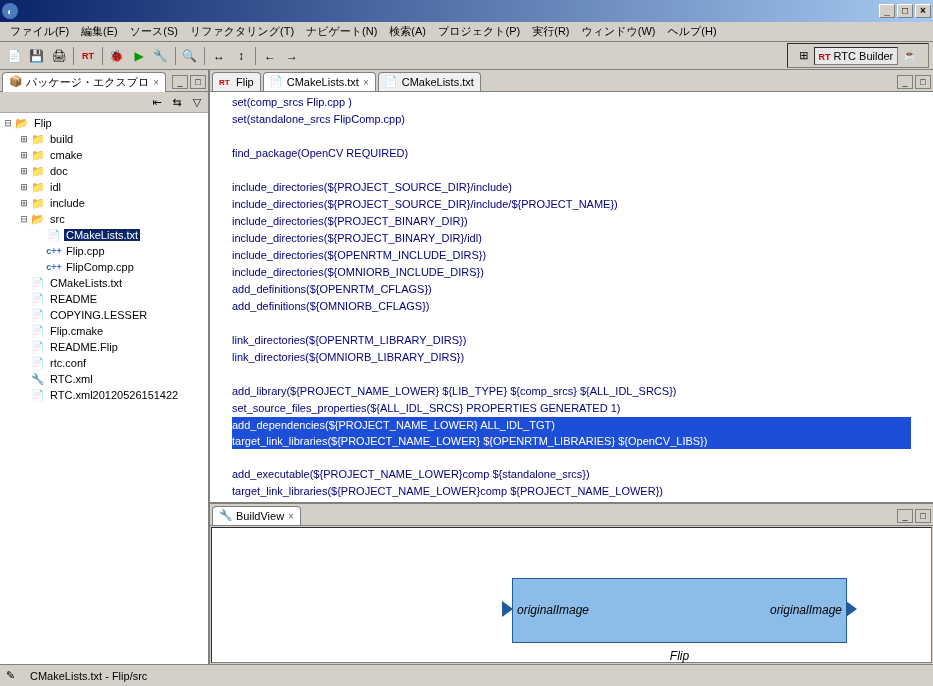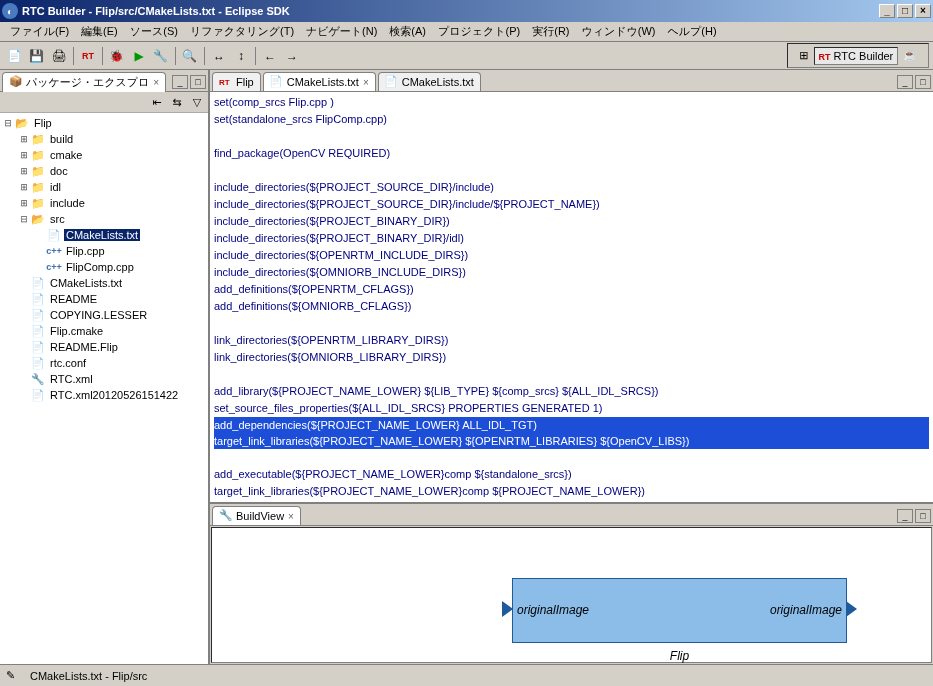--- a/index.html
+++ b/index.html
@@ -49,21 +49,21 @@
 .tree-item .label { padding: 0 2px; }
 .tree-item.selected .label { background: #0a246a; color: white; }
 .folder-icon { color: #c9a000; }
 .file-icon { color: #666; }
 .cpp-icon { color: #3b6db5; font-weight:bold; font-size:9px;}
 .indent-1 { padding-left: 16px; }
 .indent-2 { padding-left: 32px; }
 
 
 .editor-area { flex: 1; display: flex; flex-direction: column; }
-.editor { background: white; flex: 1; overflow: auto; font-family: "Courier New", monospace; font-size: 12px; padding: 2px 4px; line-height: 16px; white-space: pre; color: #000080; }
+.editor { background: white; flex: 1; overflow: auto; font-family: "Courier New", monospace; font-size: 12px; padding: 2px 22px; line-height: 16px; white-space: pre; color: #000080; }
 .editor .hl { background: #1d4ed8; color: white; display: block; }
 
 
 .buildview { height: 200px; border-top: 2px solid #808080; display: flex; flex-direction: column; }
 .canvas { background: white; flex: 1; position: relative; border: 1px inset #808080; margin: 1px;}
 .component-box { position: absolute; left: 300px; top: 50px; width: 335px; height: 65px; background: #8bbde8; border: 1px solid #1e5a9c; font-style: italic; }
 .port-left { position: absolute; left: -11px; top: 22px; width: 0; height: 0; border-top: 8px solid transparent; border-bottom: 8px solid transparent; border-left: 11px solid #1e5a9c; }
 .port-right { position: absolute; right: -11px; top: 22px; width: 0; height: 0; border-top: 8px solid transparent; border-bottom: 8px solid transparent; border-left: 11px solid #1e5a9c; }
 .port-label-l { position: absolute; left: 4px; top: 24px; font-size: 12px; color: #000;}
 .port-label-r { position: absolute; right: 4px; top: 24px; font-size: 12px; color: #000;}
@@ -71,21 +71,20 @@
 
 
 .statusbar { height: 22px; background: #d4d0c8; border-top: 1px solid #808080; display: flex; align-items: center; padding: 0 6px; }
 .statusbar .sicon { width: 16px; margin-right: 8px; }
 </style>
 </head>
 <body>
 
 <div class="titlebar">
   <span class="icon">◐</span>
-  <span>RTC Builder - Flip/src/CMakeLists.txt - Eclipse SDK</span>
   <span class="spacer"></span>
   <span class="winbtn">_</span>
   <span class="winbtn">□</span>
   <span class="winbtn">×</span>
 </div>
 
 <div class="menubar" id="menubar">
     <span>ファイル(F)</span>
     <span>編集(E)</span>
     <span>ソース(S)</span>

